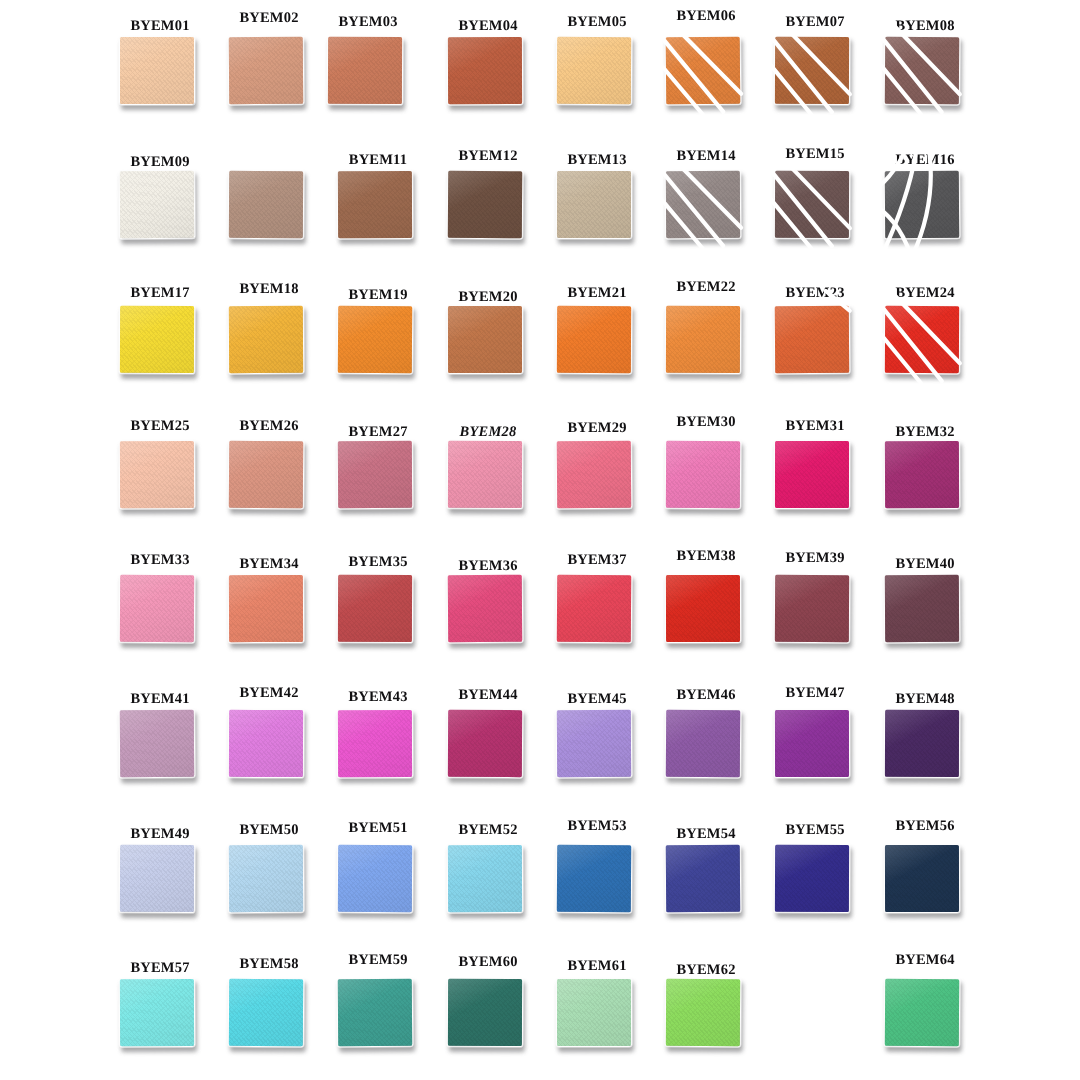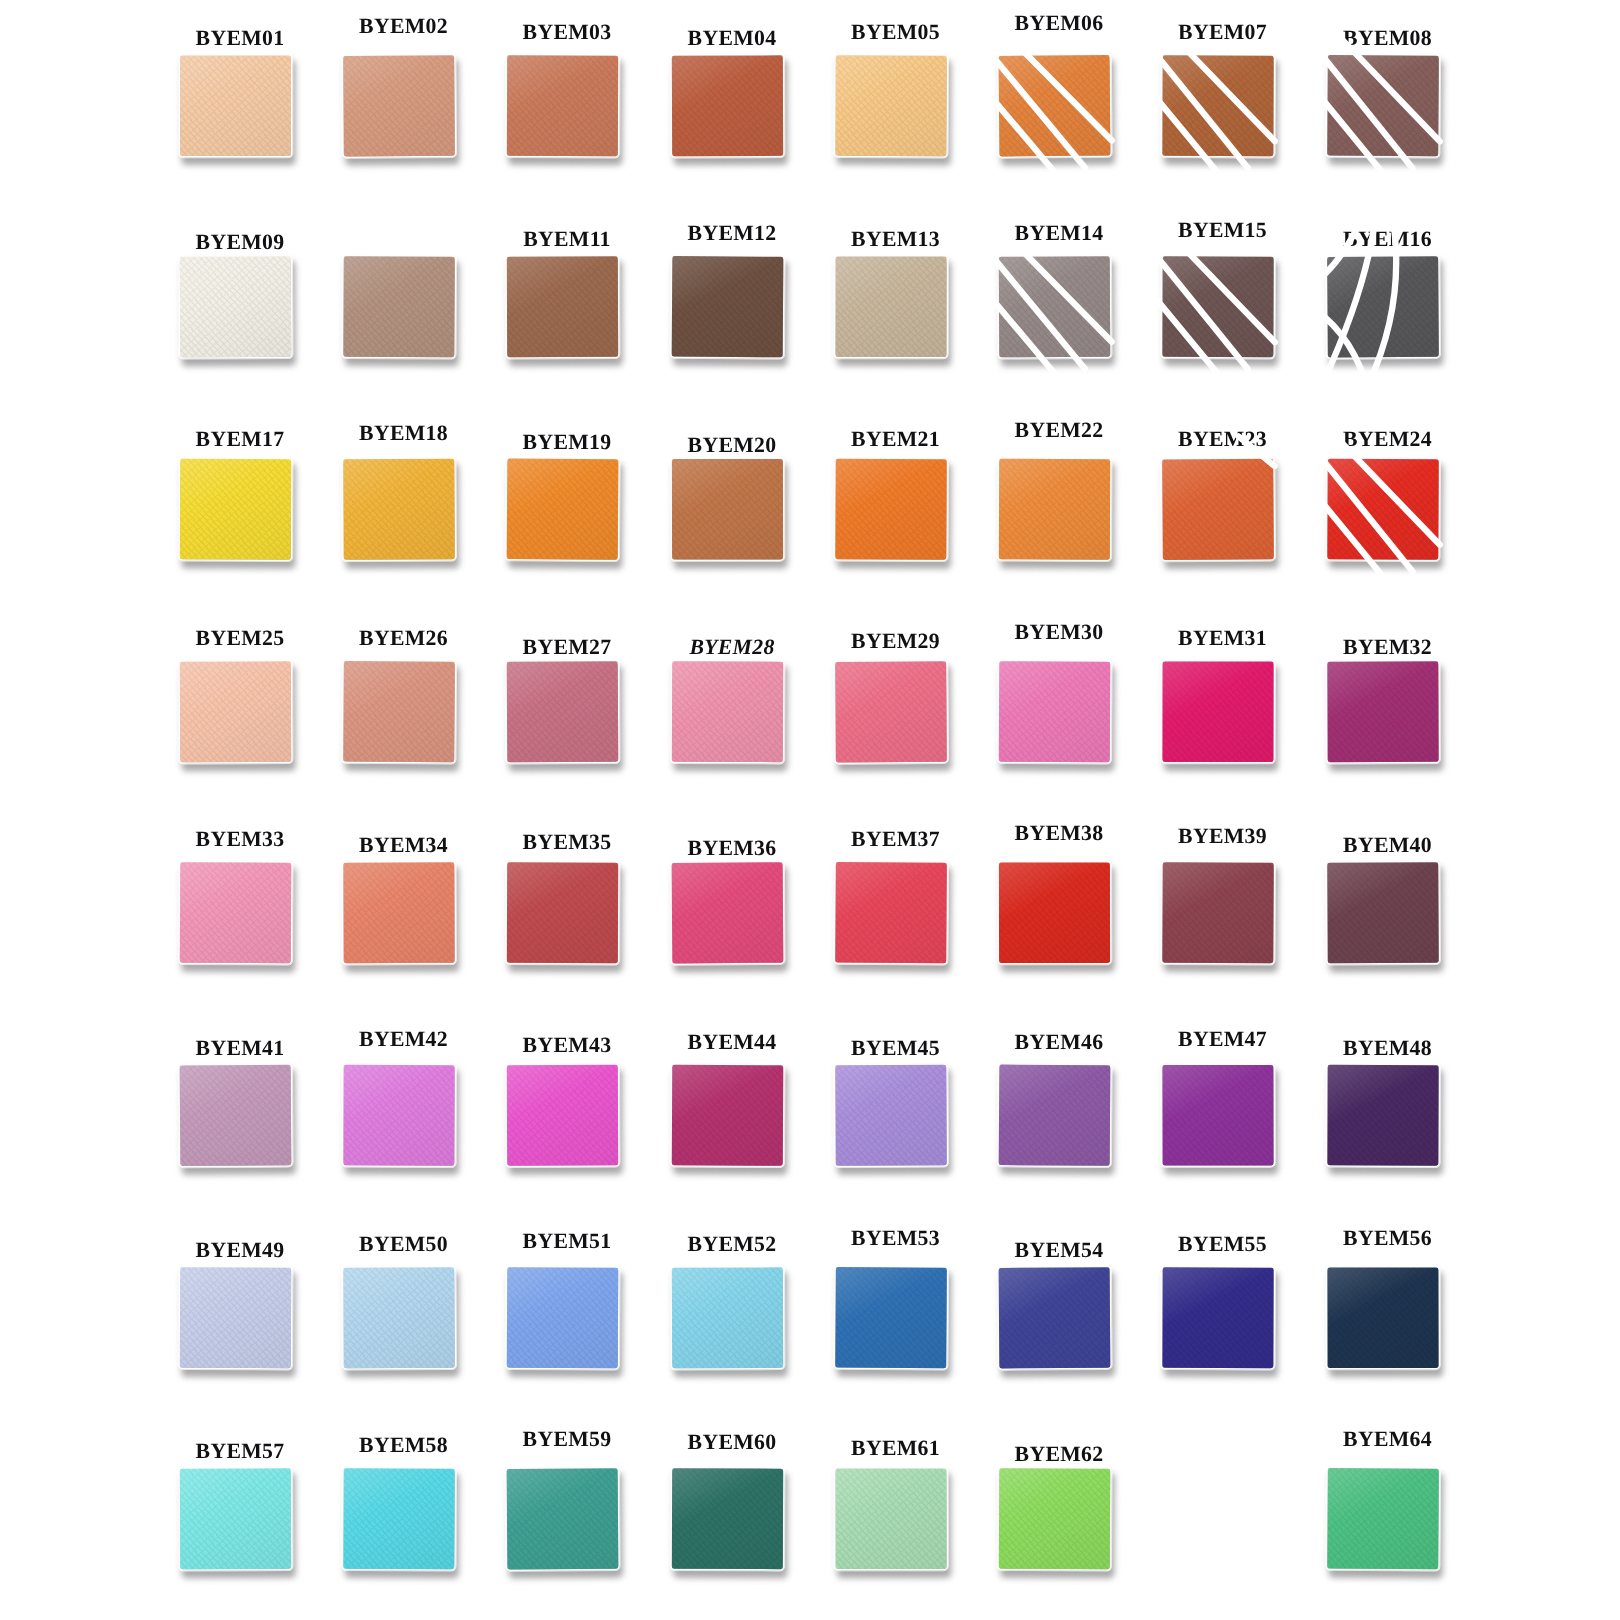--- a/index.html
+++ b/index.html
@@ -141,21 +141,21 @@
         <div class="swatch-label" style="top: 2px;">BYEM02</div>
         <div class="swatch-chip-wrap" style="transform: rotate(-0.4deg);">
           <div class="swatch-shadow"></div>
           <div class="swatch-chip" title="BYEM02 #D79C80">
             <div class="chip-face" style="background: rgb(215, 156, 128);"></div>
             <div class="chip-grain"></div>
             <div class="chip-sheen"></div>
           </div>
         </div>
       </div>
-      <div class="swatch-cell" style="left: 323px;">
+      <div class="swatch-cell" style="left: 313px;">
         <div class="swatch-label" style="top: 6px;">BYEM03</div>
         <div class="swatch-chip-wrap" style="transform: rotate(0.2deg);">
           <div class="swatch-shadow"></div>
           <div class="swatch-chip" title="BYEM03 #CB7B5C">
             <div class="chip-face" style="background: rgb(203, 123, 92);"></div>
             <div class="chip-grain"></div>
             <div class="chip-sheen"></div>
           </div>
         </div>
       </div>

